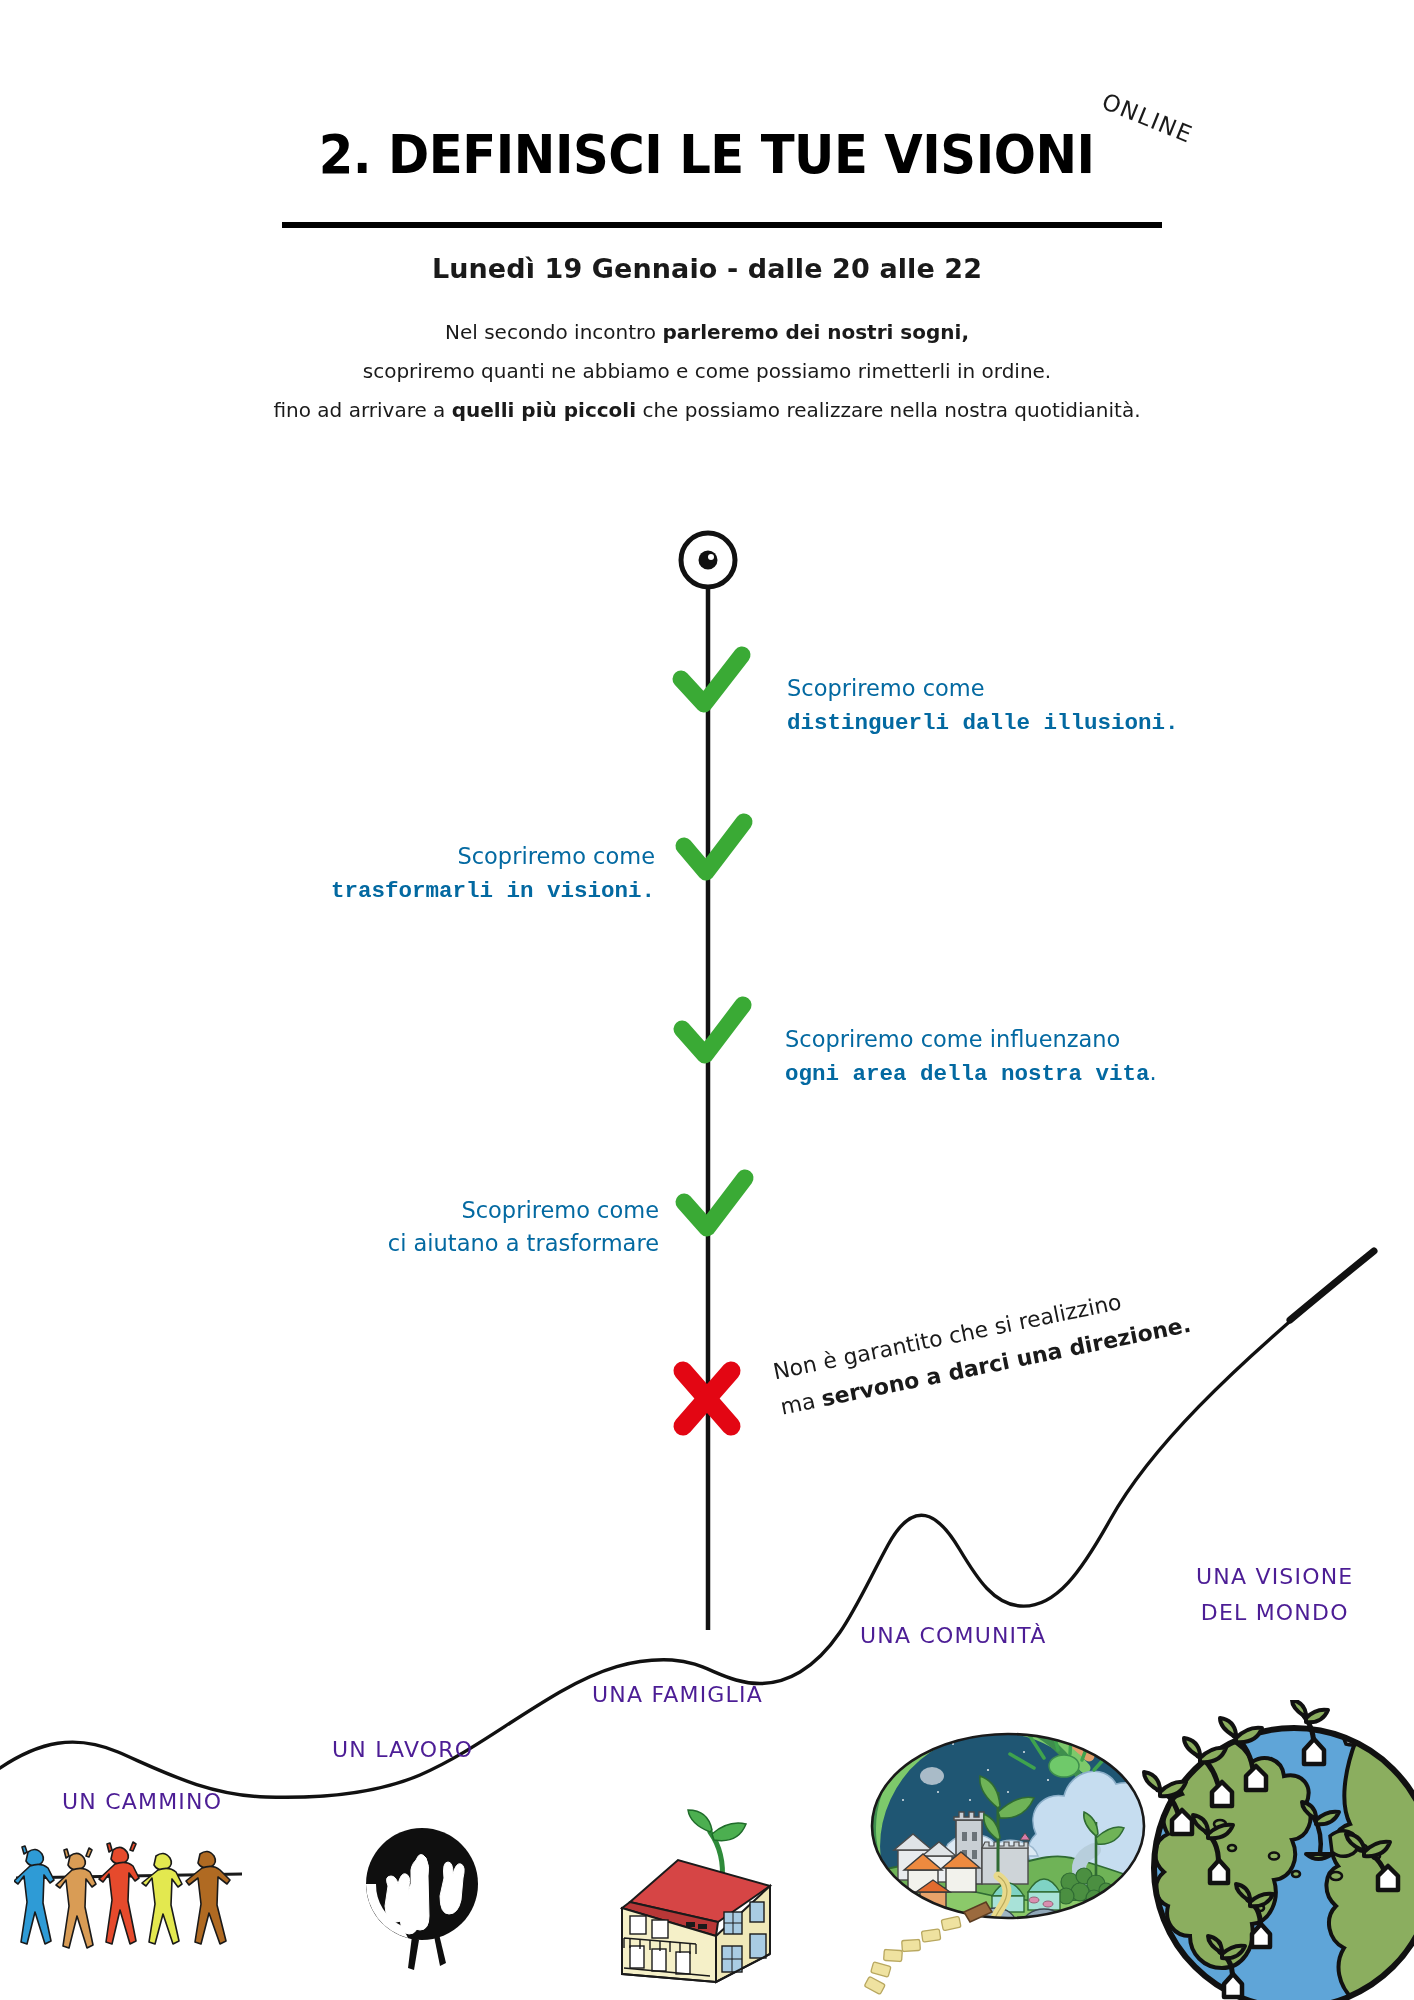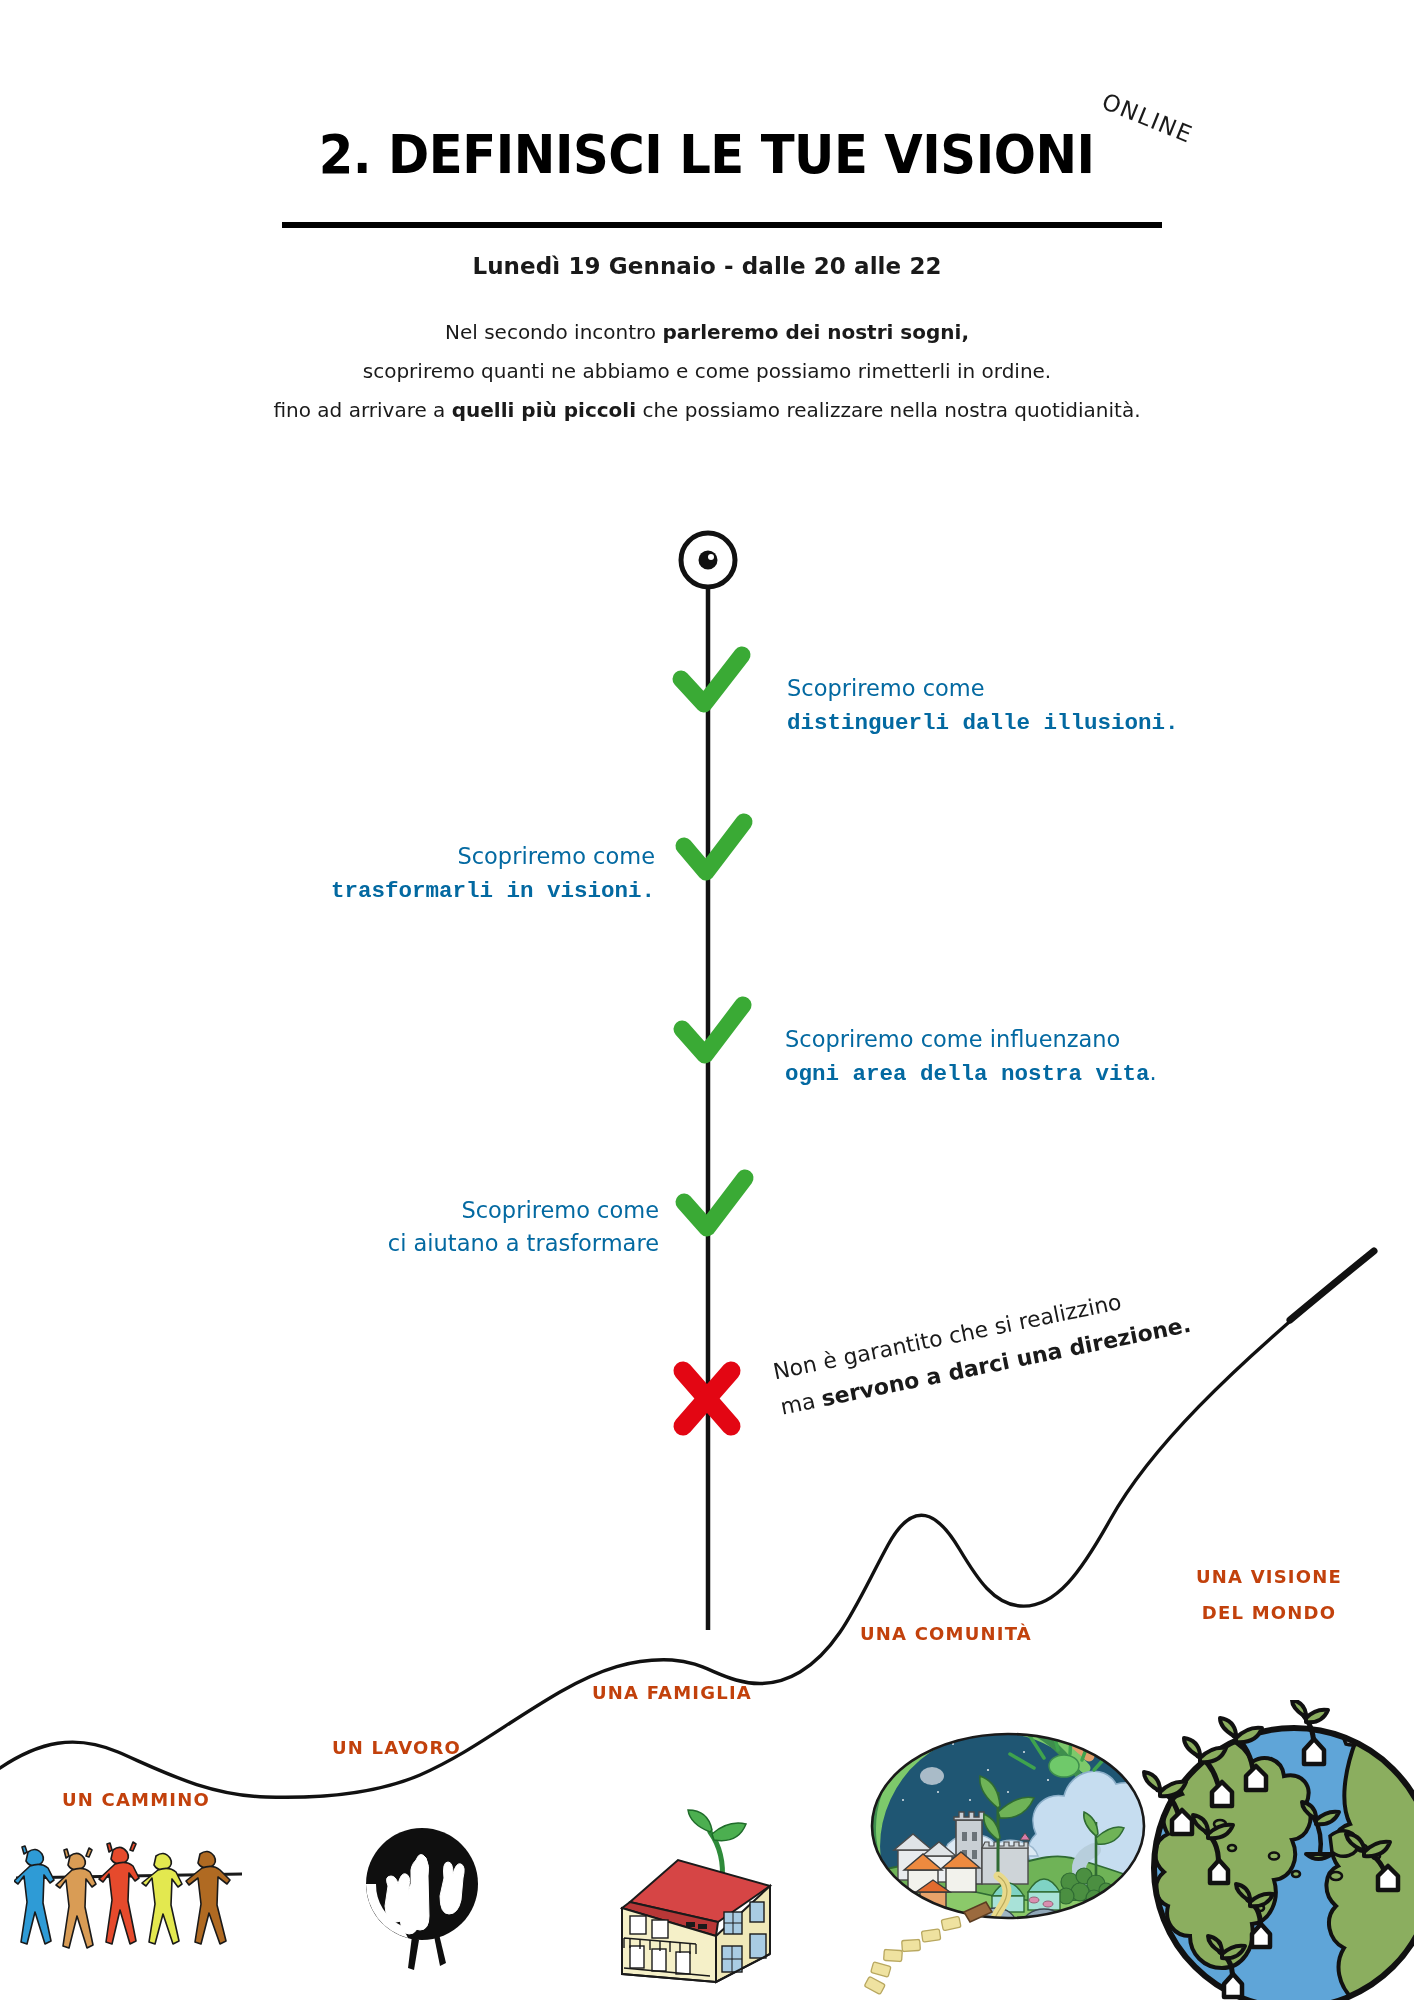--- a/index.html
+++ b/index.html
@@ -63,21 +63,21 @@
     height: 6px;
     background: #000000;
   }
   #subtitle {
     position: absolute;
     left: 0;
     top: 253px;
     width: 1414px;
     text-align: center;
     font-weight: bold;
-    font-size: 23px;
+    font-size: 27px;
     letter-spacing: 0.1px;
     color: #1a1a1a;
   }
   #description {
     position: absolute;
     left: 0;
     top: 313px;
     width: 1414px;
     text-align: center;
     font-size: 20px;
@@ -117,25 +117,25 @@
     transform: rotate(-11.5deg);
     transform-origin: left top;
     white-space: nowrap;
   }
   #note-rotated b { font-weight: bold; }
 
   
   .hill-label {
     position: absolute;
     font-family: "DejaVu Sans", sans-serif;
-    font-size: 18px;
+    font-size: 22px;
     letter-spacing: 1.2px;
-    color: #c2410c;
+    color: #4c1d95;
     white-space: nowrap;
-    font-weight: 700;
+    font-weight: 400;
   }
   .hill-label.two-line { line-height: 36px; text-align: center; }
 
   
   .illo { position: absolute; }
 </style>
 </head>
 <body>
 
 <div id="header">

